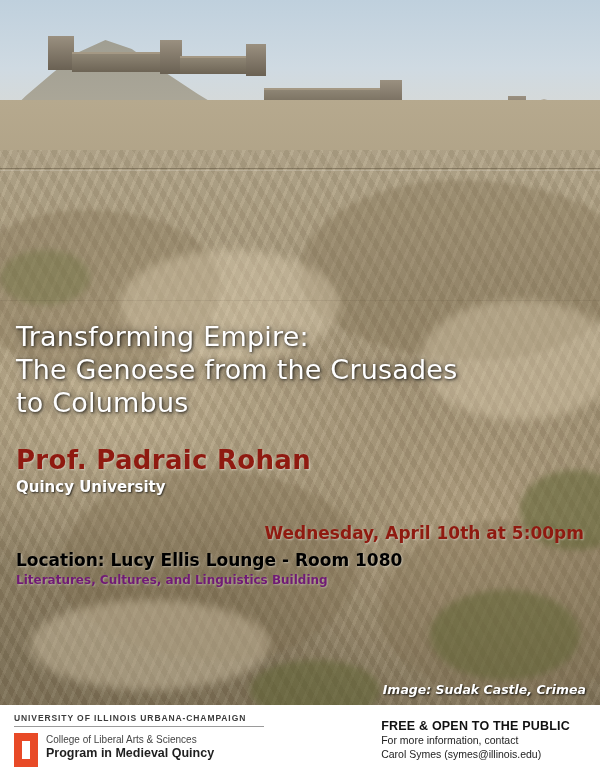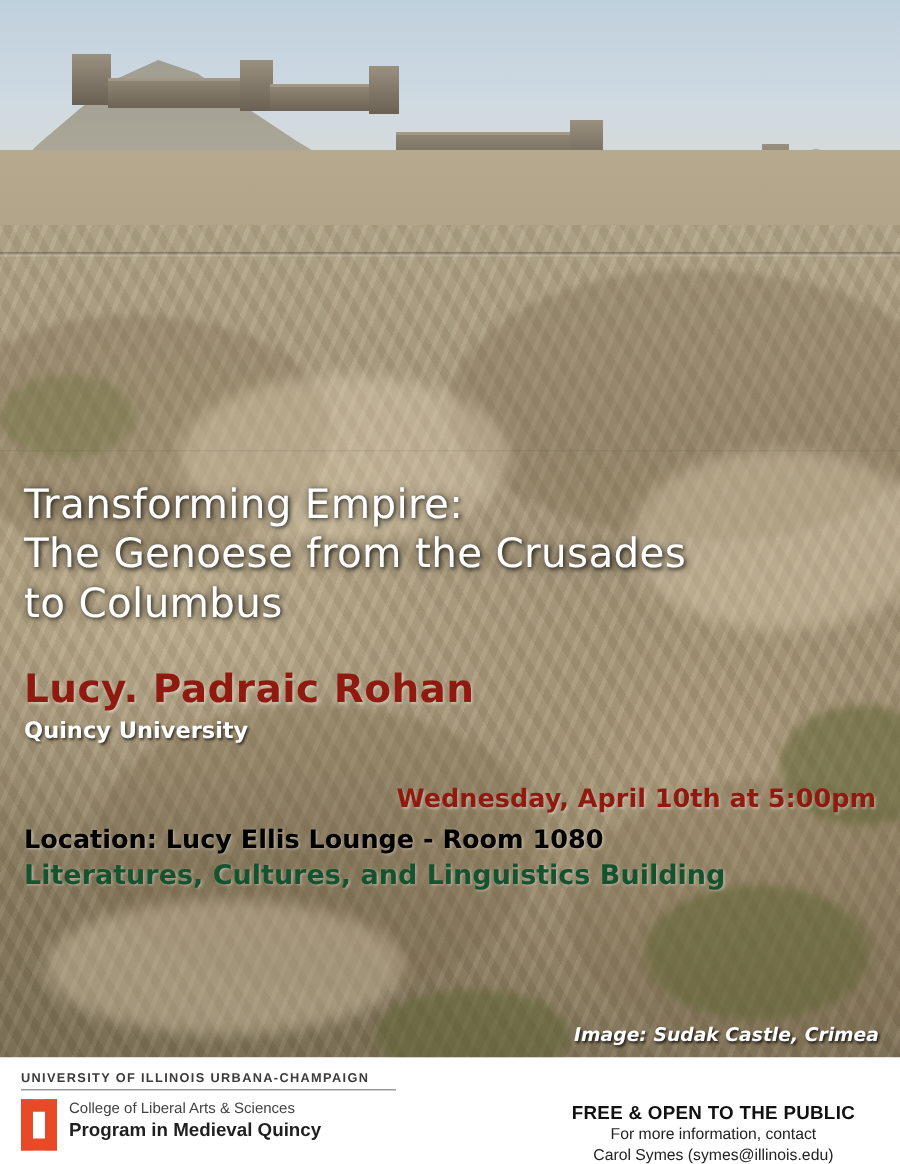--- a/index.html
+++ b/index.html
@@ -143,23 +143,23 @@
     margin-top:6px;
     font-family:"DejaVu Sans", sans-serif;
     font-size:17px;
     font-weight:bold;
     color:#000000;
     text-shadow:1px 1px 2px rgba(255,255,255,.40);
   }
   .building {
     margin-top:3px;
     font-family:"DejaVu Sans", sans-serif;
-    font-size:18px;
-    font-weight:bold;
-    color:#14532d;
+    font-size:12px;
+    font-weight:bold;
+    color:#701a75;
     text-shadow:1px 1px 2px rgba(255,255,255,.40);
   }
   .credit {
     position:absolute;
     right:14px; bottom:8px;
     font-family:"DejaVu Sans", sans-serif;
     font-size:12.5px;
     font-weight:bold;
     font-style:italic;
     color:#ffffff;
@@ -212,21 +212,21 @@
   .block-i-cap-bot { bottom:0; }
   .logo-text-1 {
     font-family:"Liberation Sans", sans-serif;
     font-size:10px; color:#444; line-height:13px;
   }
   .logo-text-2 {
     font-family:"Liberation Sans", sans-serif;
     font-size:12.5px; color:#1f1f1f; font-weight:bold; line-height:15px;
   }
   .public {
-    position:absolute; right:30px; top:30px; text-align:center;
+    position:absolute; right:30px; top:14px; text-align:left;
   }
   .public-head {
     font-family:"Liberation Sans", sans-serif;
     font-size:12.5px; font-weight:bold; color:#111;
     letter-spacing:.2px;
   }
   .public-line {
     font-family:"Liberation Sans", sans-serif;
     font-size:10.5px; color:#222; line-height:14px;
   }
@@ -274,21 +274,21 @@
     <div class="seam seam2" style="top:170px;"></div>
     <div class="seam" style="top:300px; opacity:.25;"></div>
 
     <div class="text-wrap">
       <div class="title">
         <div>Transforming Empire:</div>
         <div>The Genoese from the Crusades</div>
         <div>to Columbus</div>
       </div>
 
-      <div class="speaker">Lucy. Padraic Rohan</div>
+      <div class="speaker">Prof. Padraic Rohan</div>
 
       <div class="affil">
         <div>Quincy University</div>
       </div>
 
       <div class="when">Wednesday, April 10th at 5:00pm</div>
       <div class="where">Location: Lucy Ellis Lounge - Room 1080</div>
       <div class="building">Literatures, Cultures, and Linguistics Building</div>
     </div>
 

